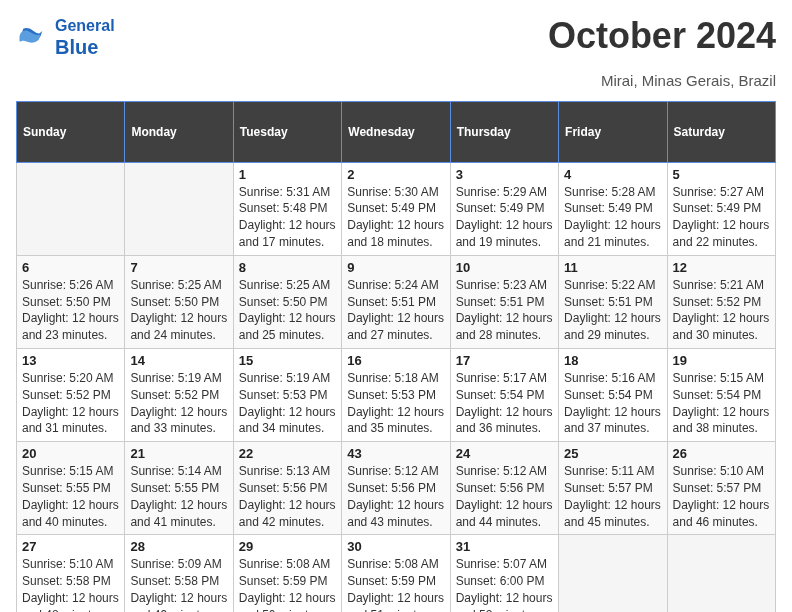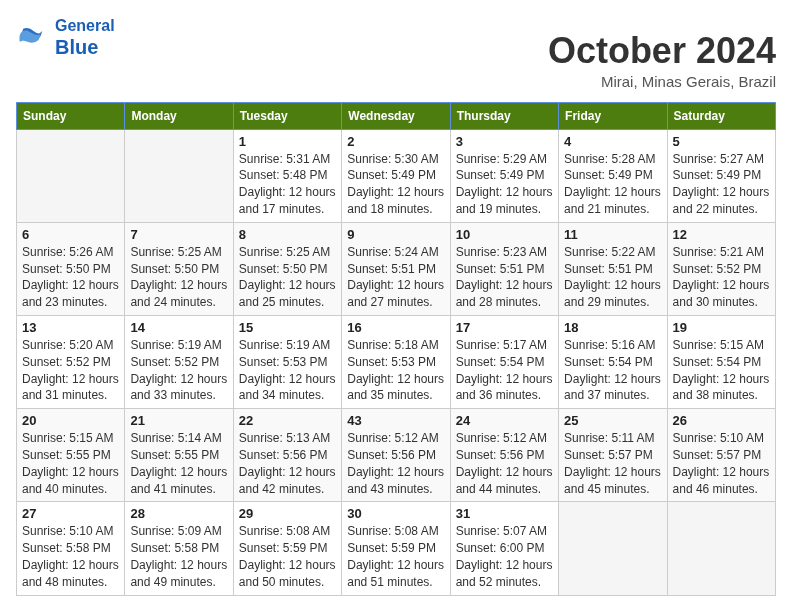--- a/index.html
+++ b/index.html
@@ -24,37 +24,36 @@
     .logo-icon {
       width: 28px;
       height: 28px;
     }
     .title-area { text-align: right; }
     .month-title {
       font-size: 36px;
       font-weight: bold;
       color: #333;
       line-height: 1.1;
-      margin-top: 15px;
     }
     .subtitle {
       font-size: 15px;
       color: #555;
-      margin-top: 2px;
+      margin-top: 16px;
     }
     table {
       width: 100%;
       border-collapse: collapse;
       font-size: 11px;
     }
     th {
-      background: #4d7c0f;
+      background: #404040;
       color: #fff;
       text-align: left;
-      padding: 6px 6px;
+      padding: 23px 6px;
       font-size: 12px;
       font-weight: bold;
       border: 1px solid #5a8ee0;
     }
     td {
       border: 1px solid #ccc;
       vertical-align: top;
       padding: 4px 5px;
       width: 14.28%;
       min-height: 80px;

